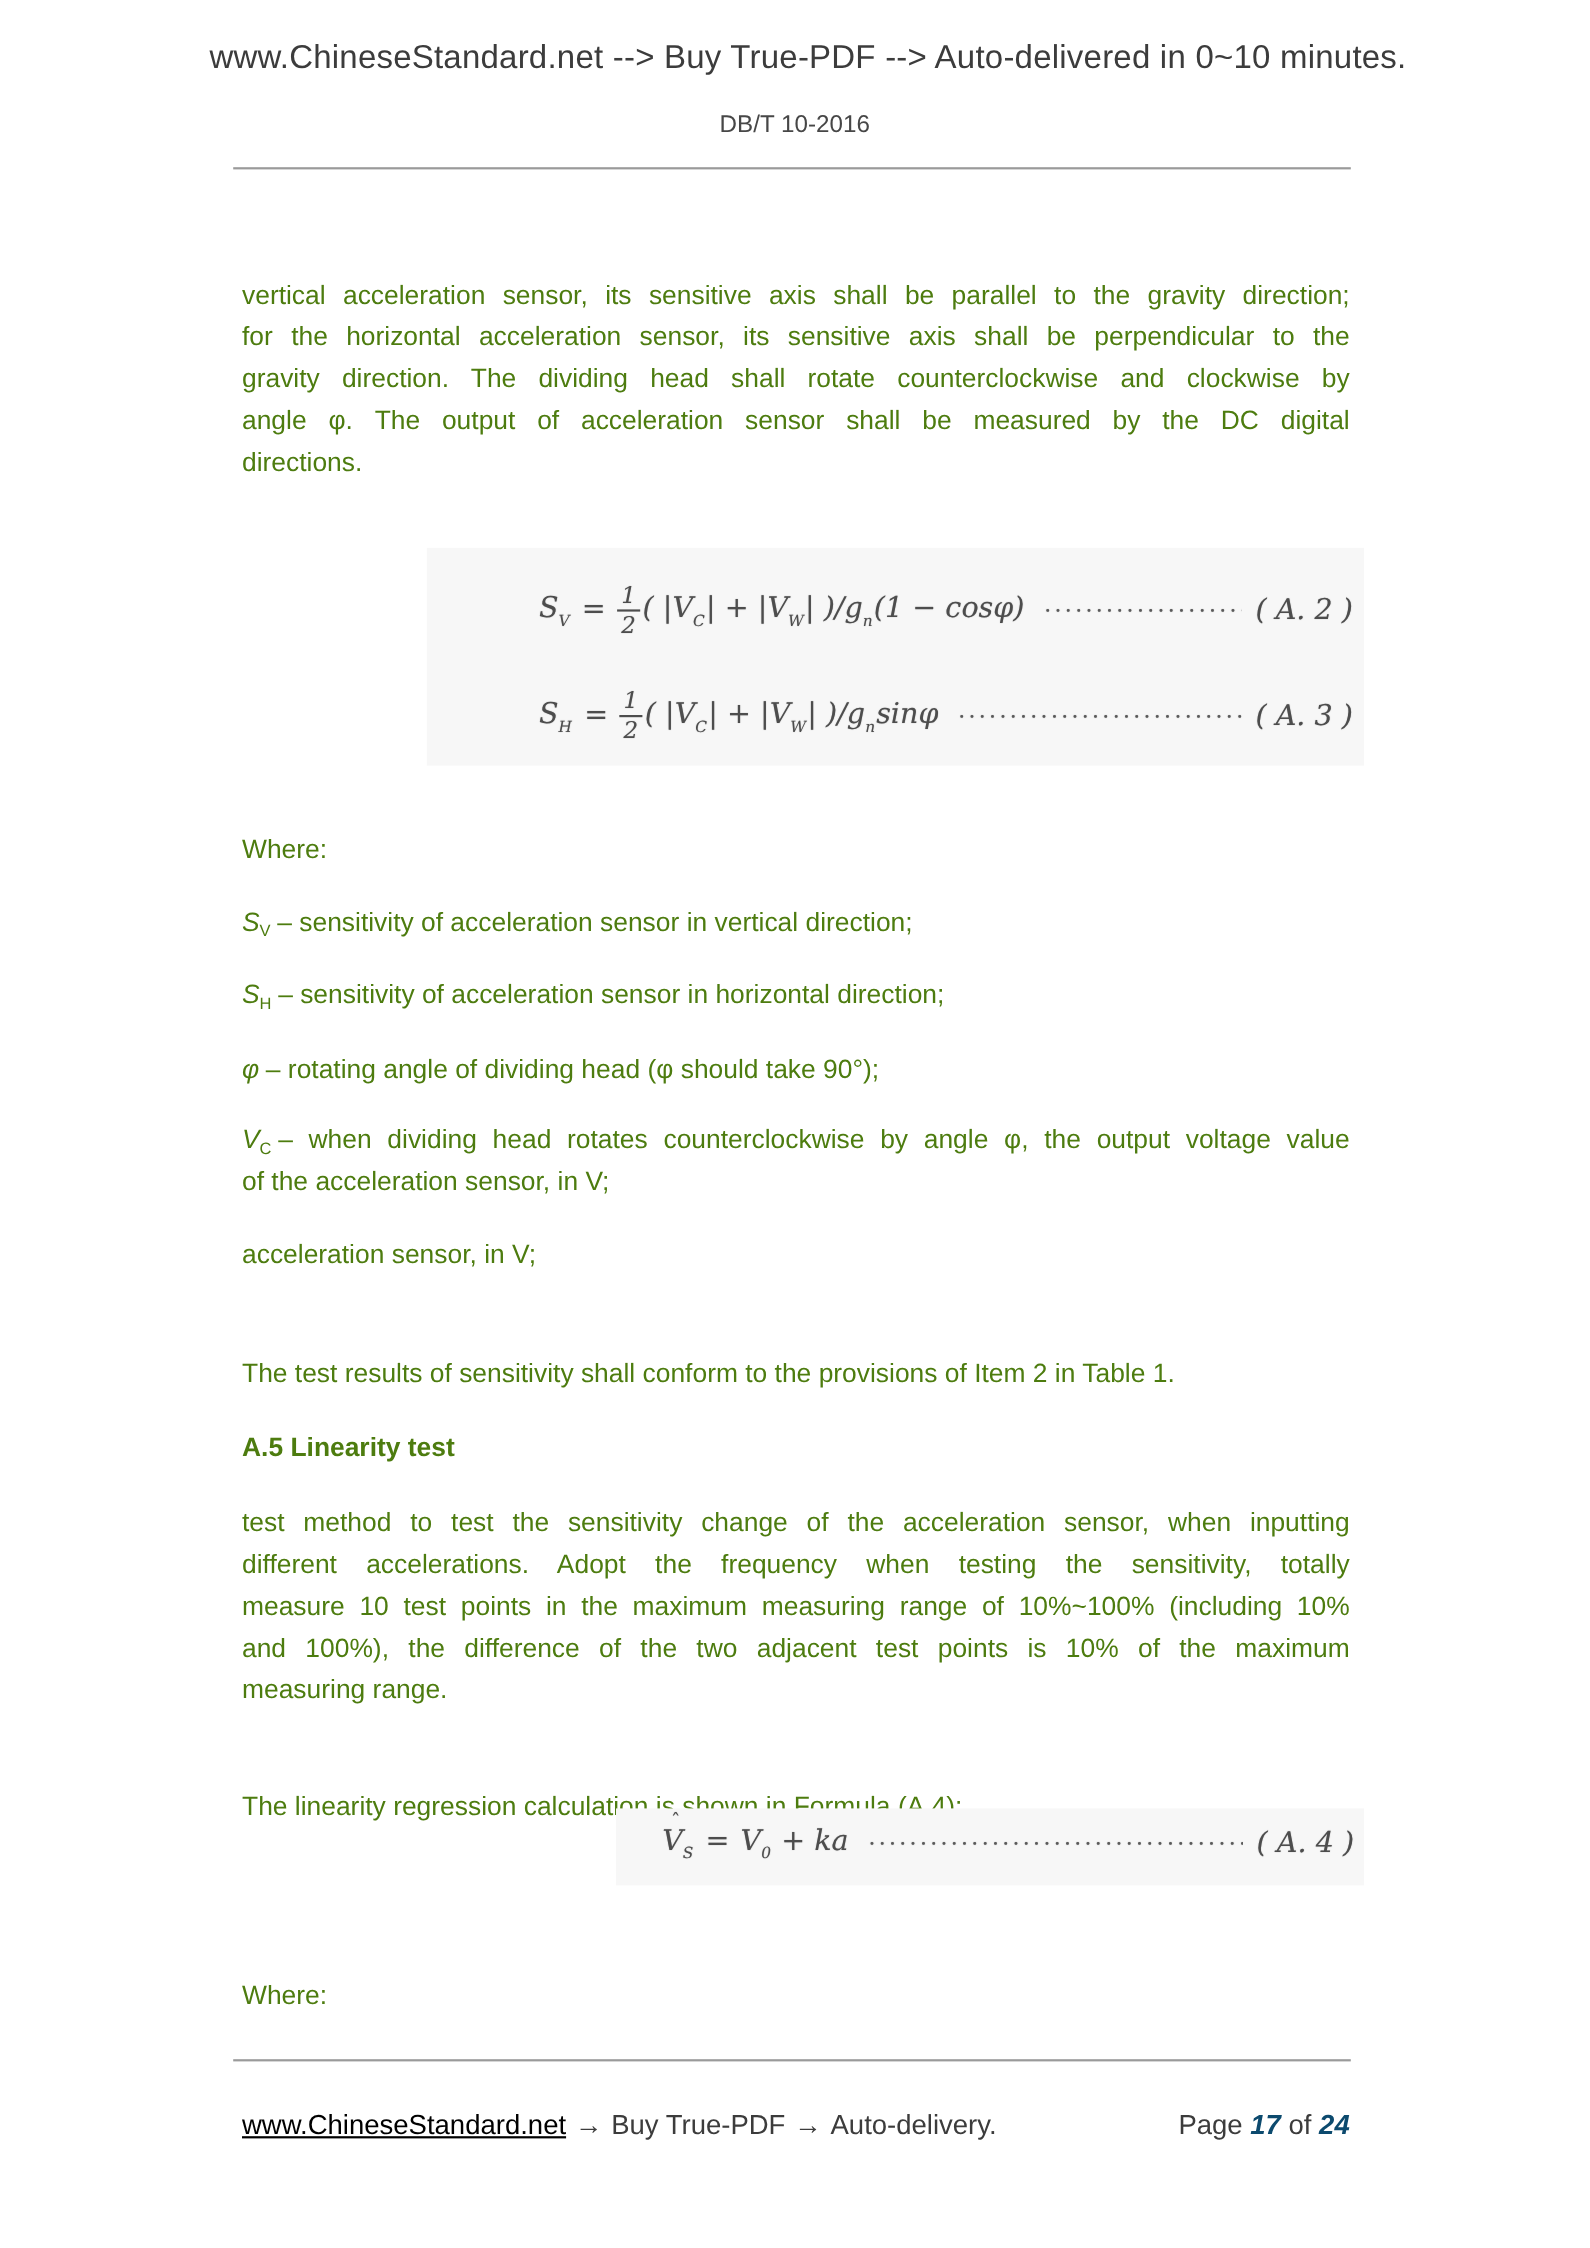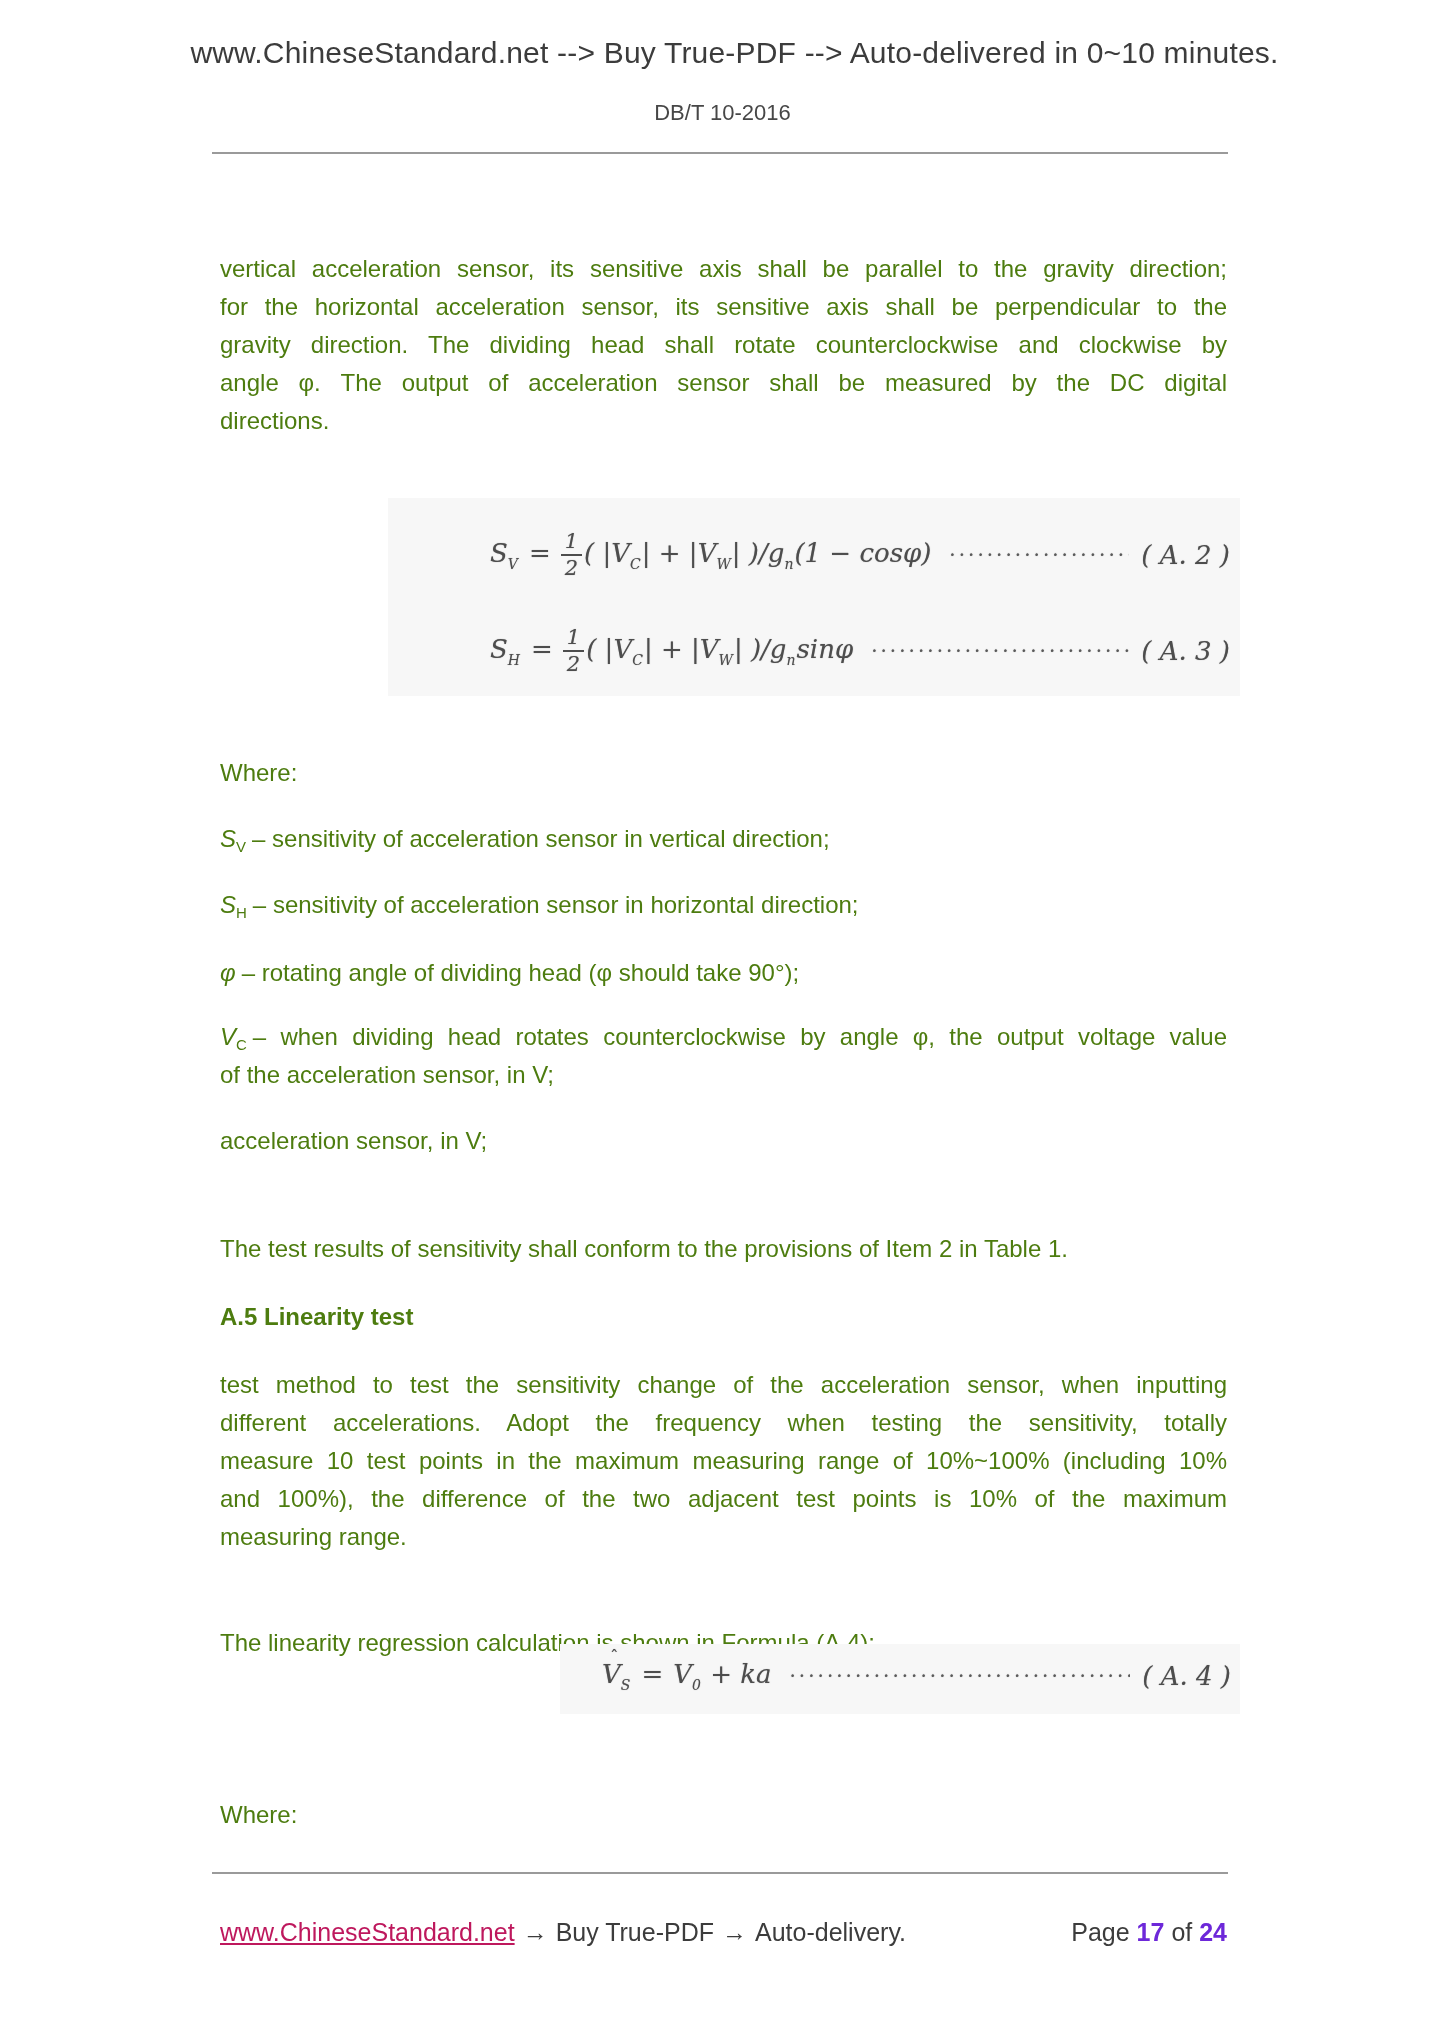--- a/index.html
+++ b/index.html
@@ -52,23 +52,23 @@
   }
   .flabel { white-space:nowrap; flex:0 0 auto; }
   .hat-wrap { position:relative; display:inline-block; }
   .hat-wrap .hat { position:absolute; top:-13px; left:8px; font-size:17px; font-style:normal; }
 
   .footer {
     position:absolute; top:1918px; left:220px; width:1007px;
     display:flex; justify-content:space-between; align-items:baseline;
     font-size:25px; color:#3c3c3c;
   }
-  .footer a { color:#be185d; }
+  .footer a { color:#000000; }
   .footer .arrow { margin:0 8px; }
-  .pagenum b { color:#6d28d9; }
+  .pagenum b { color:#0c4a6e;font-style:italic; }
 </style>
 </head>
 <body>
 
 <div class="page">
 
   <div class="hdr1">www.ChineseStandard.net --&gt; Buy True-PDF --&gt; Auto-delivered in 0~10 minutes.</div>
   <div class="hdr2">DB/T 10-2016</div>
   <div class="rule rule-top"></div>
 

